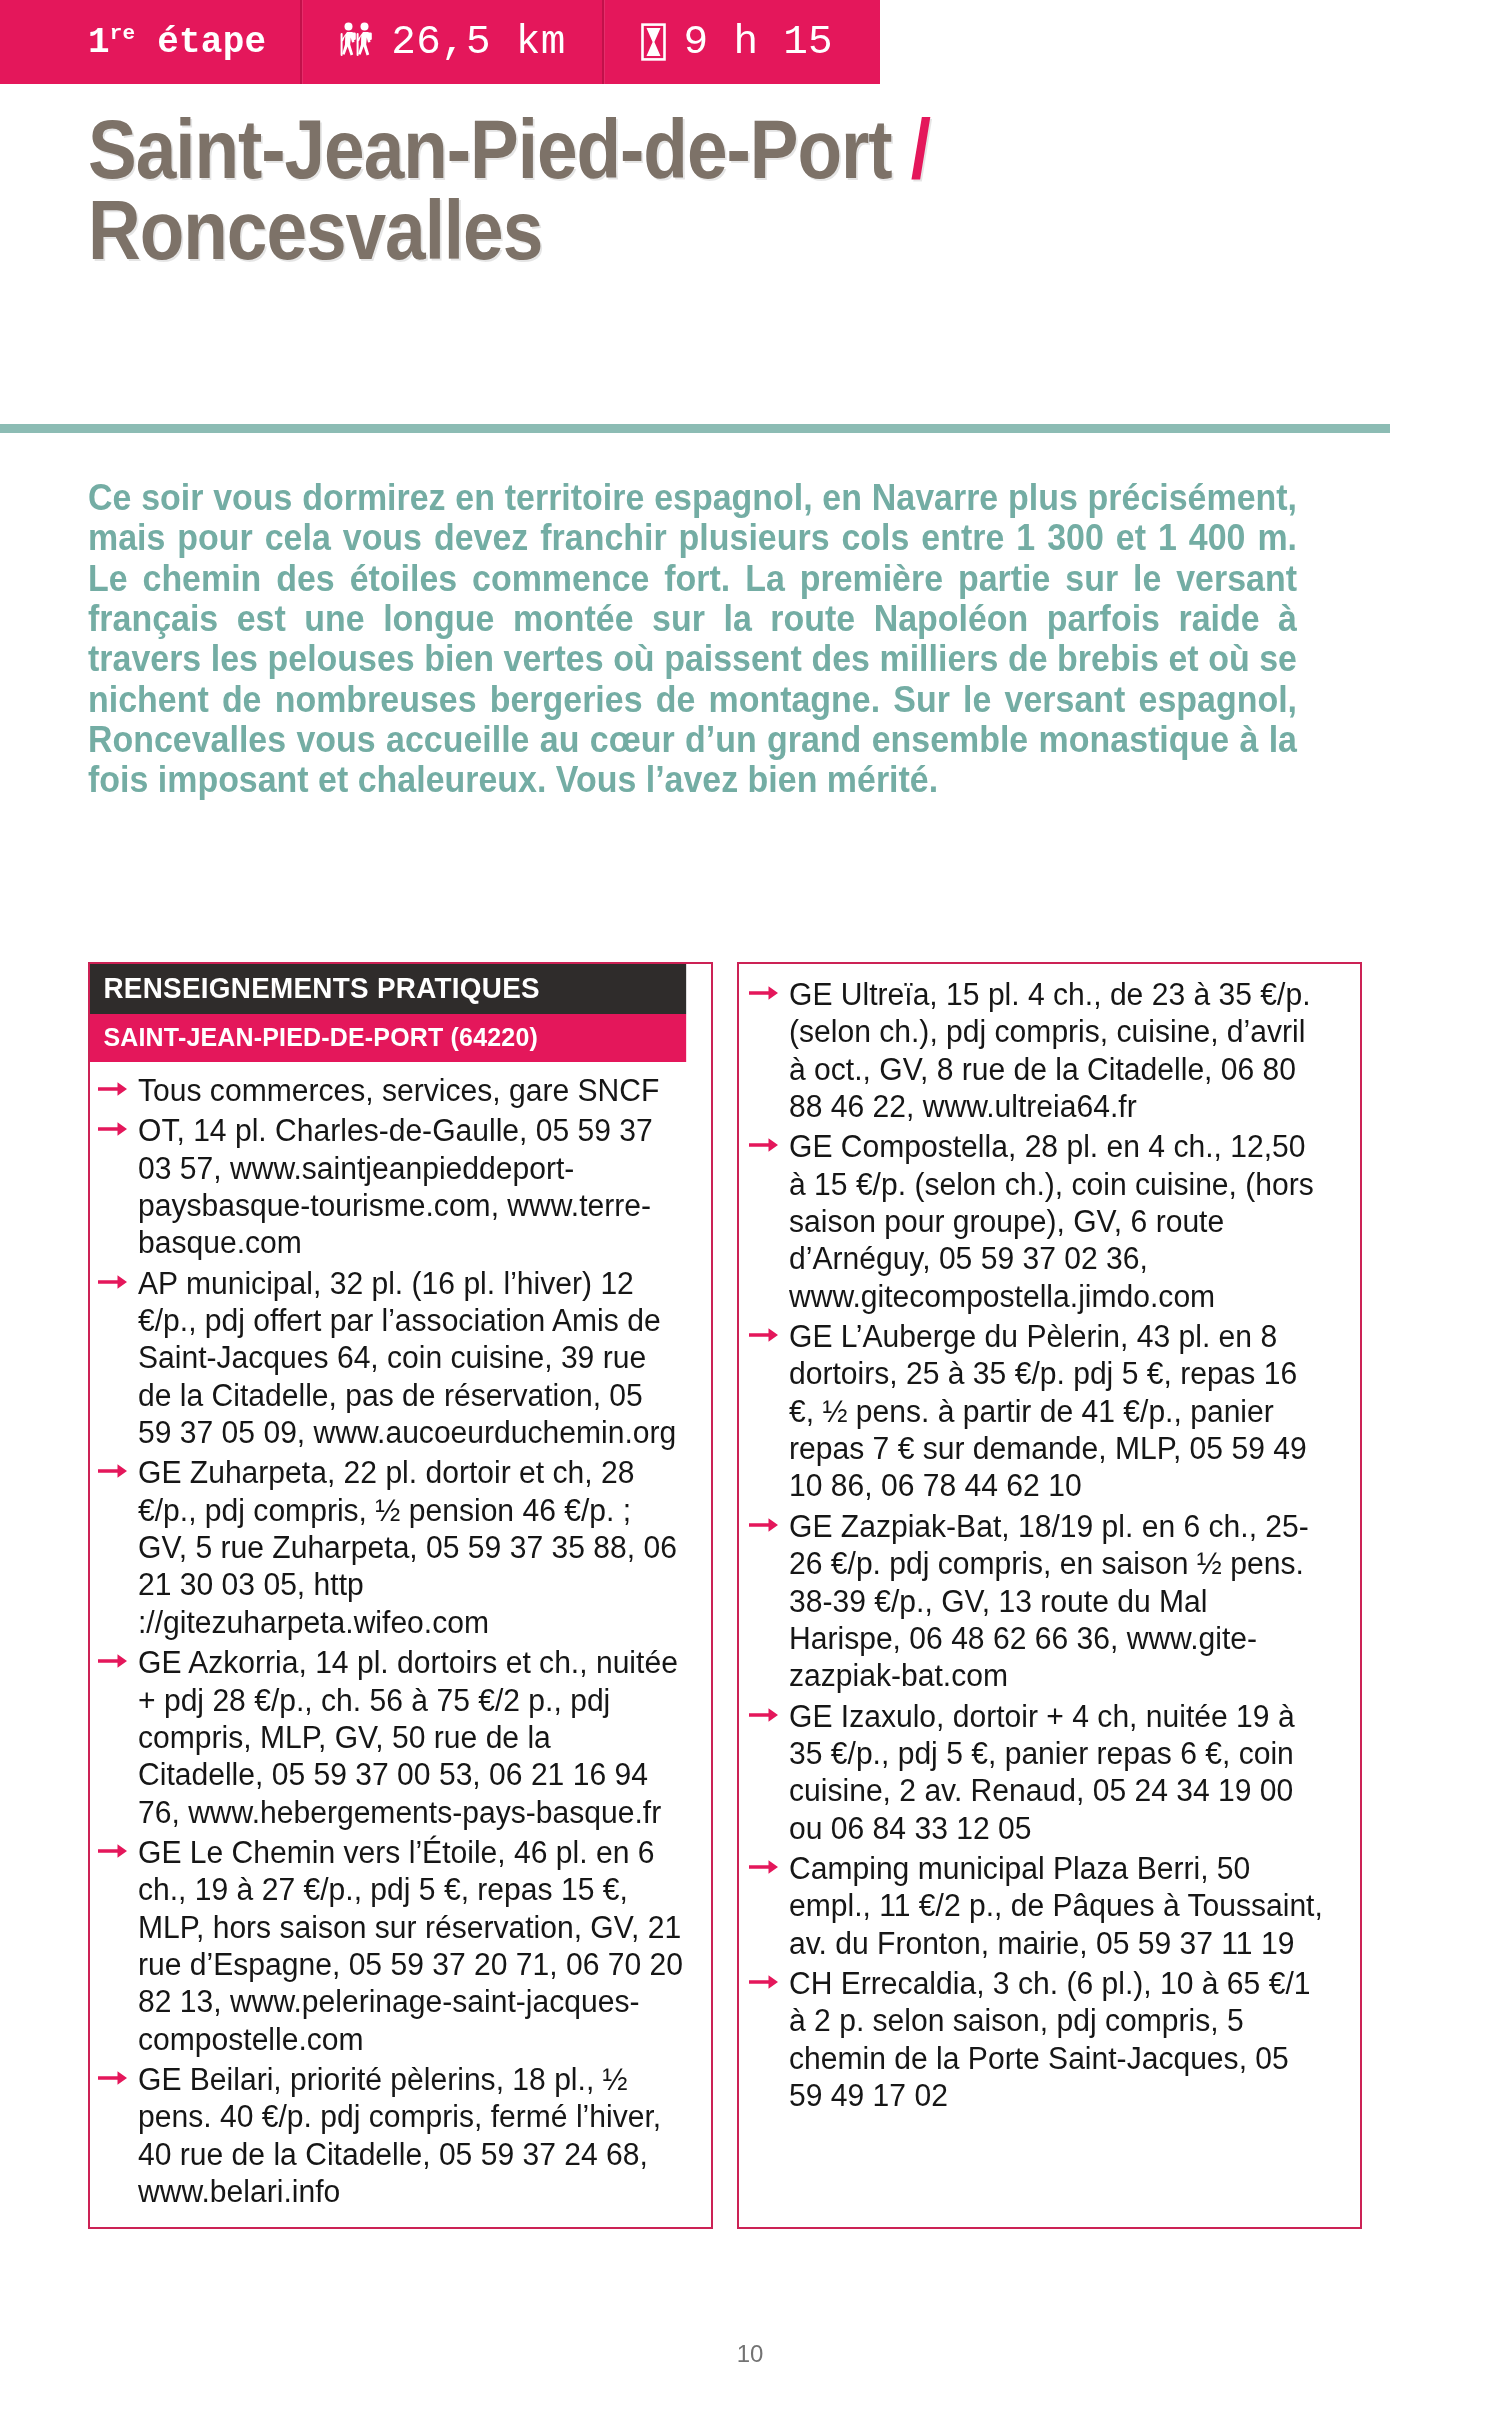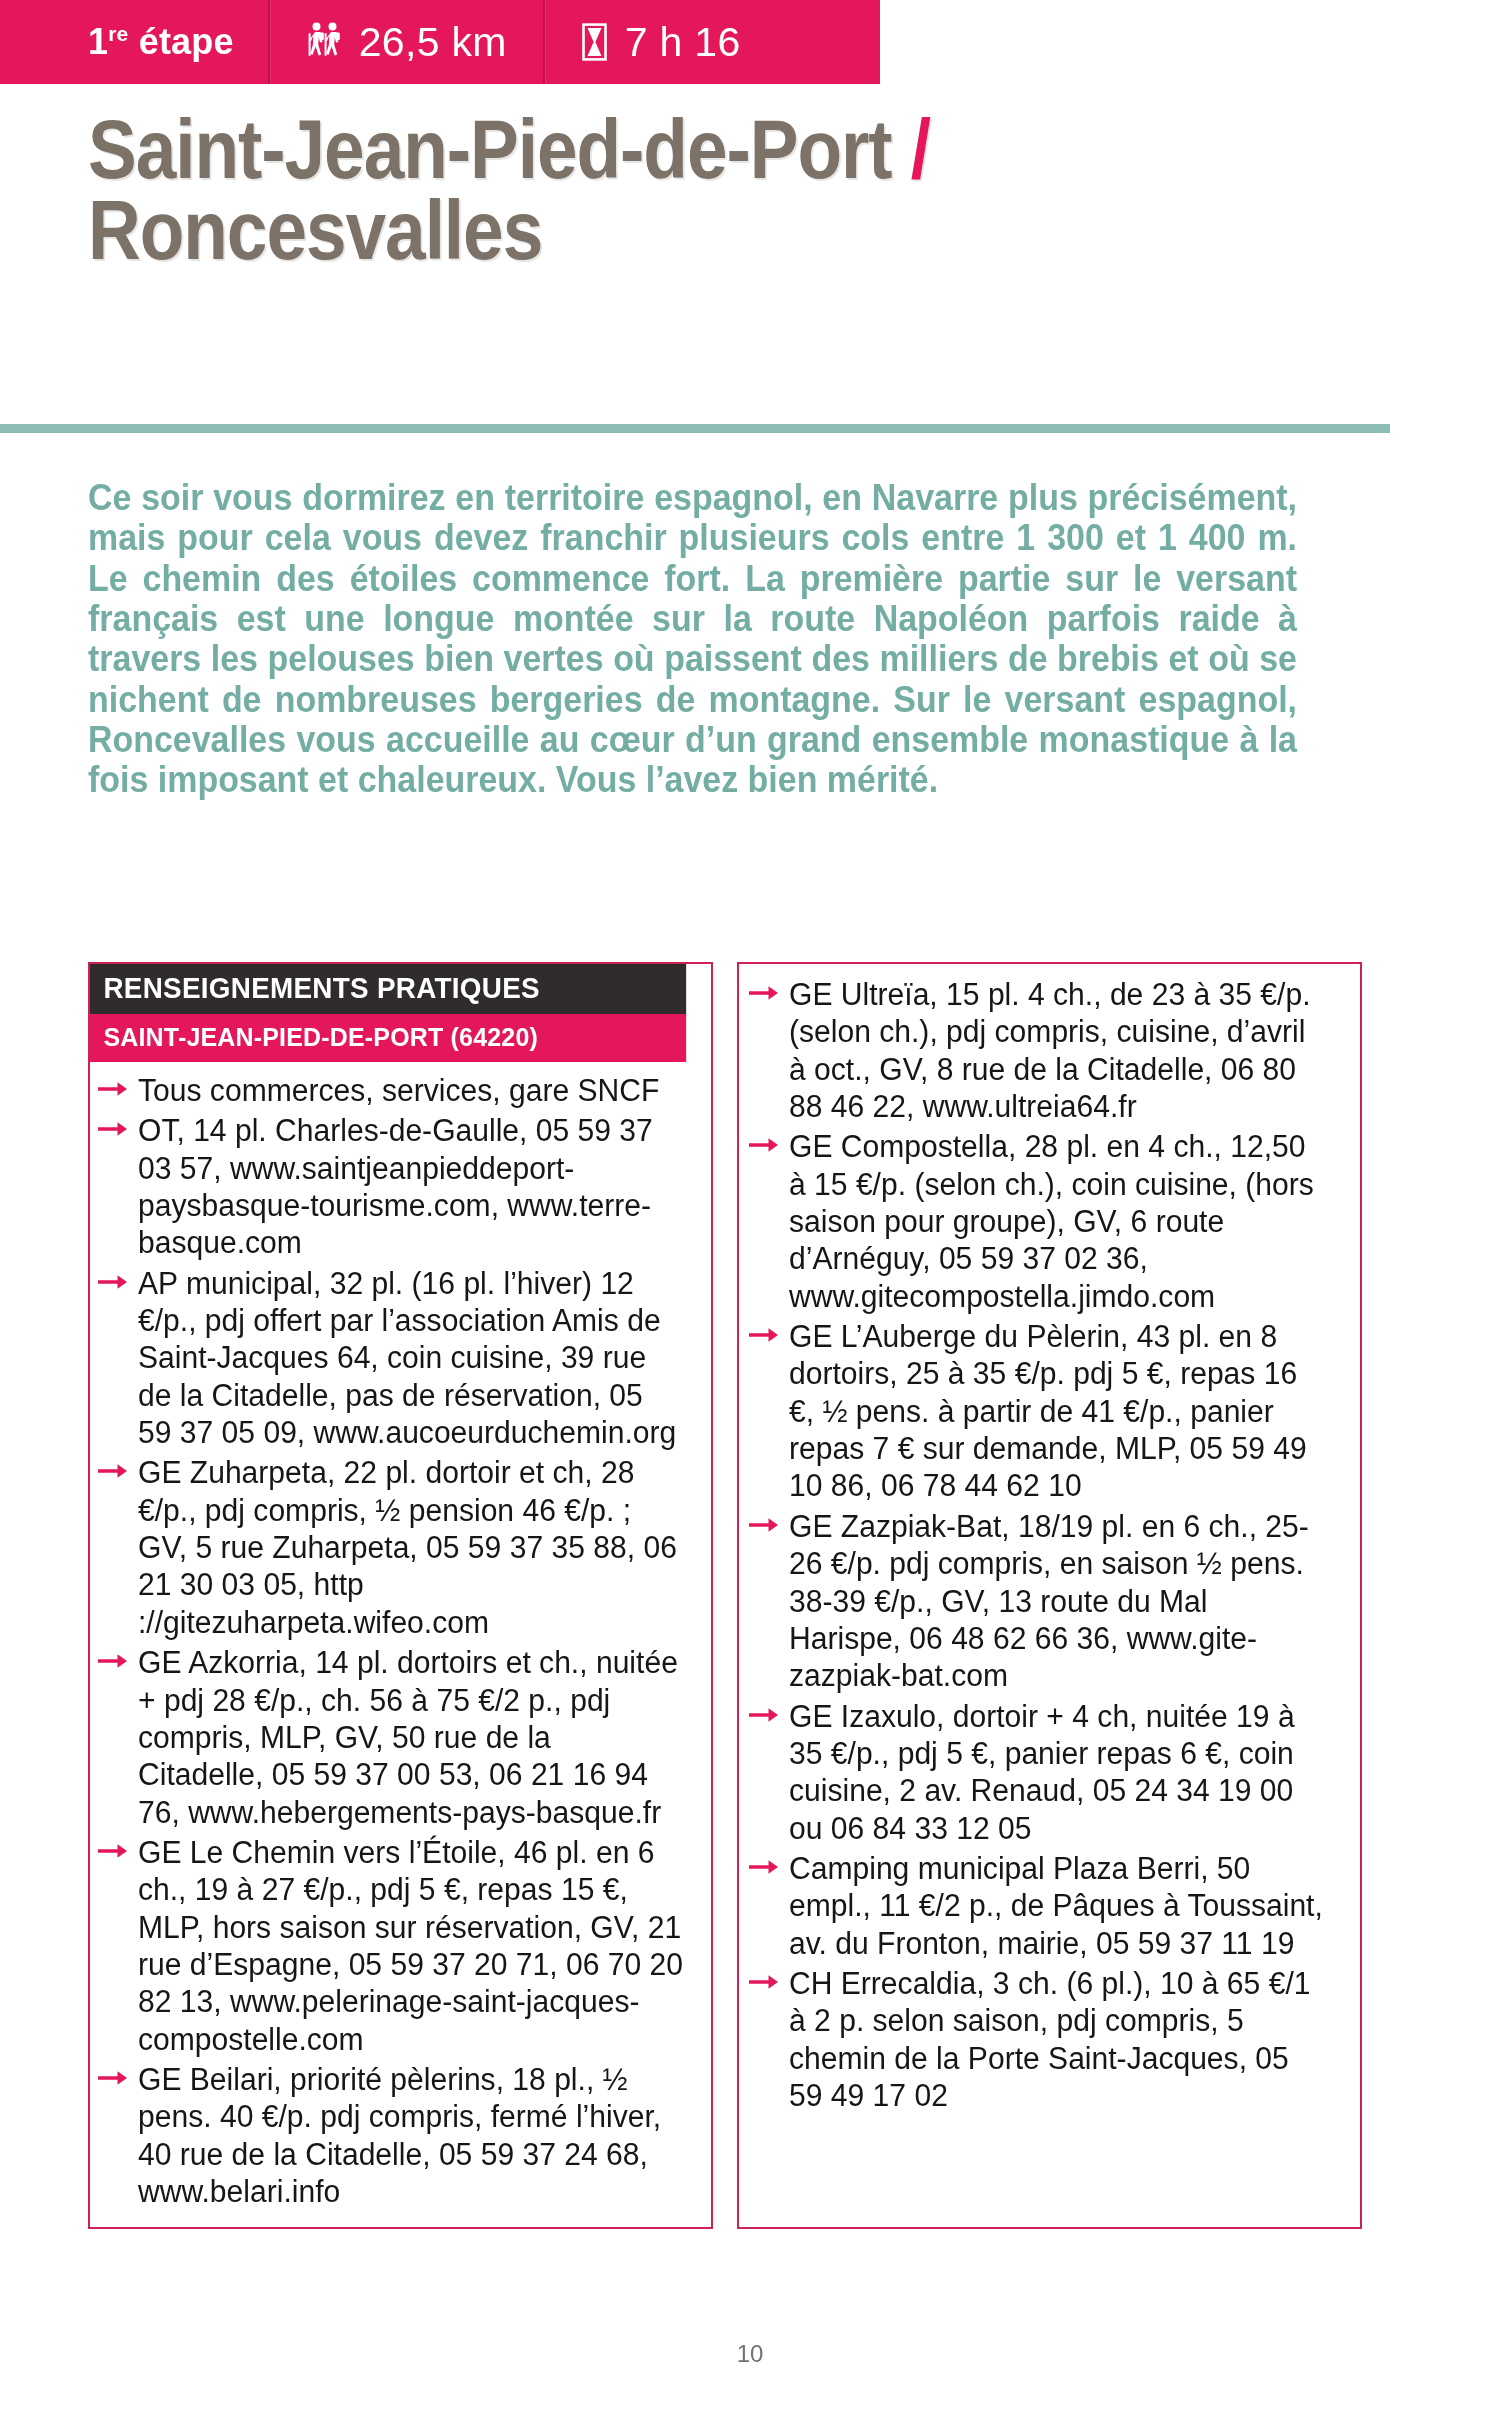--- a/index.html
+++ b/index.html
@@ -8,21 +8,21 @@
     width:1500px; height:2415px;
     font-family:"Liberation Sans", sans-serif;
     position:relative;
     overflow:hidden;
   }
 
   
   .banner {
     position:absolute; left:0; top:0; width:880px; height:84px;
     background:#e4175b;
-    display:flex; align-items:stretch;
+    display:flex; align-items:stretch;font-family:Liberation Mono, monospace;
   }
   .banner-cell {
     display:flex; align-items:center;
     color:#ffffff;
     position:relative;
   }
   .cell-stage { padding-left:88px; padding-right:34px; }
   .cell-dist  { padding-left:38px; padding-right:36px; }
   .cell-time  { padding-left:36px; padding-right:40px; }
   .sep {
@@ -144,21 +144,21 @@
   <div class="sep"></div>
   <div class="banner-cell cell-time">
     <span class="ico">
       <svg width="27" height="38" viewBox="0 0 27 38" aria-hidden="true">
         <g fill="none" stroke="#ffffff" stroke-width="2.6">
           <rect x="2.5" y="1.6" width="22" height="34.8"></rect>
         </g>
         <path d="M6.5 5 L20.5 5 L14.4 19 L20.5 33 L6.5 33 L12.6 19 Z" fill="#ffffff"></path>
       </svg>
     </span>
-    <span class="metric-txt">7 h 16</span>
+    <span class="metric-txt">9 h 15</span>
   </div>
 </div>
 
 <div class="title-wrap">
   <div class="title"><span>Saint-Jean-Pied-de-Port </span><span class="slash">/</span></div>
   <div class="title">Roncesvalles</div>
 </div>
 
 <div class="rule"></div>
 

